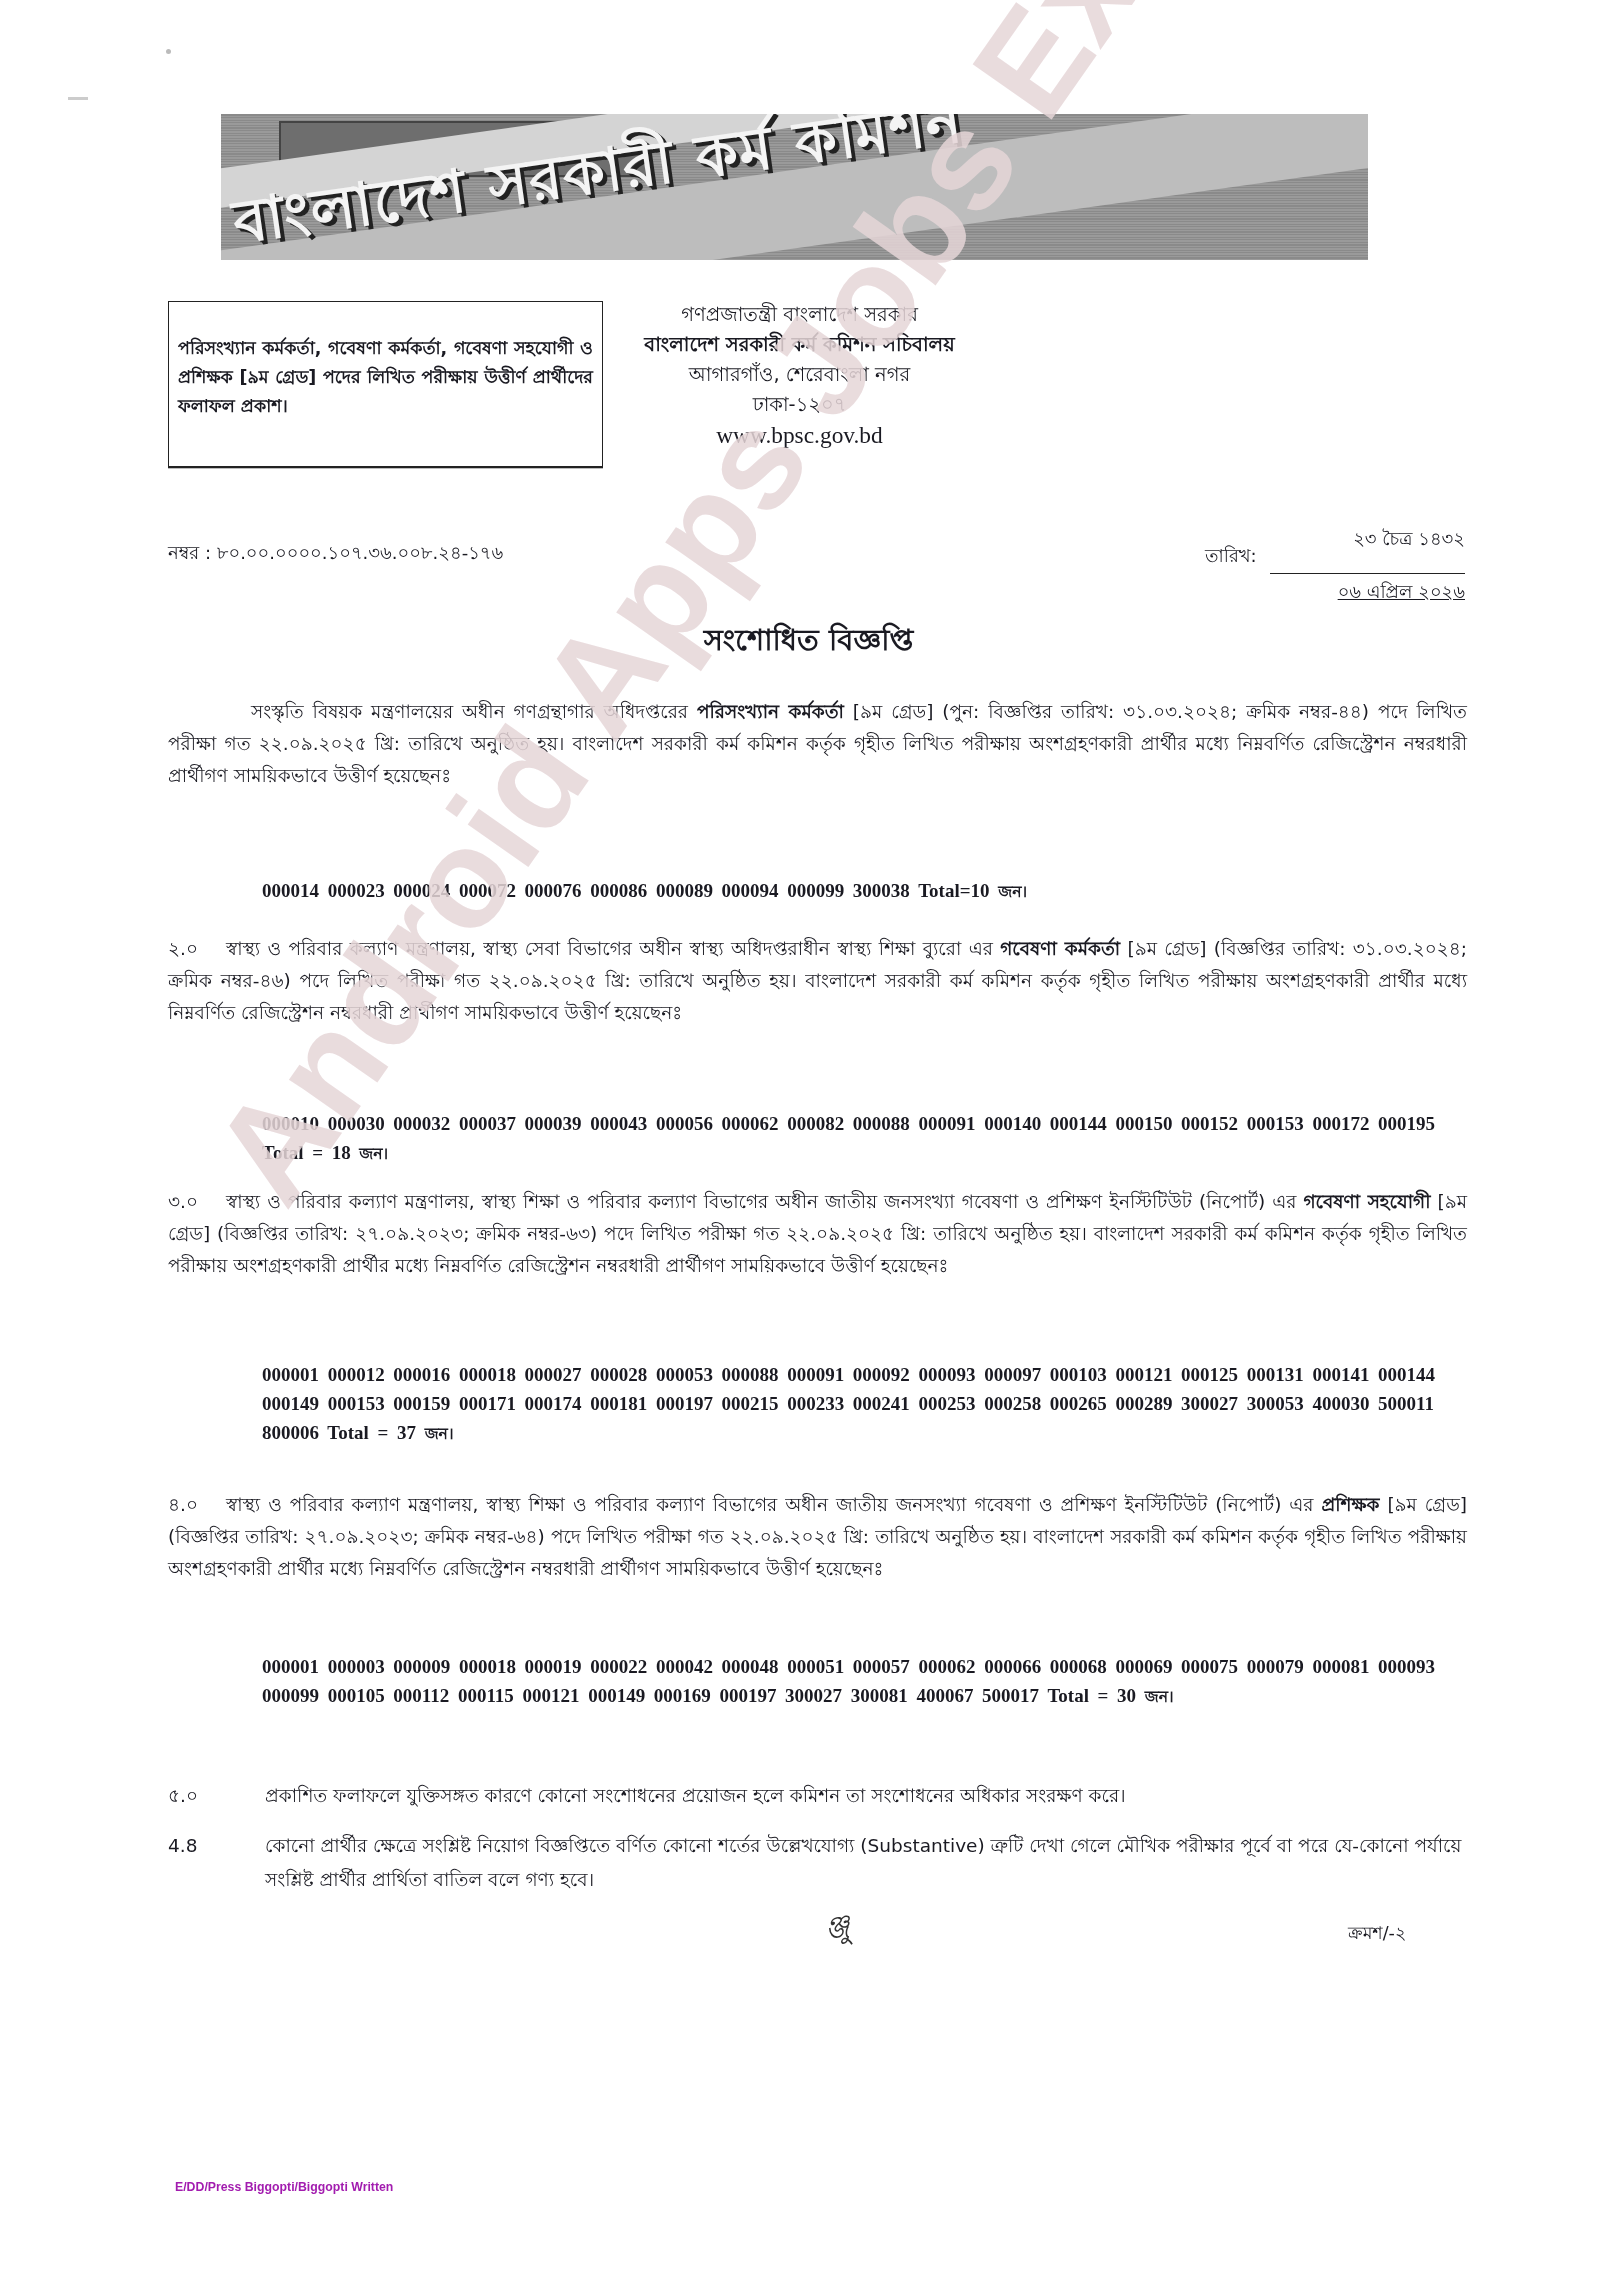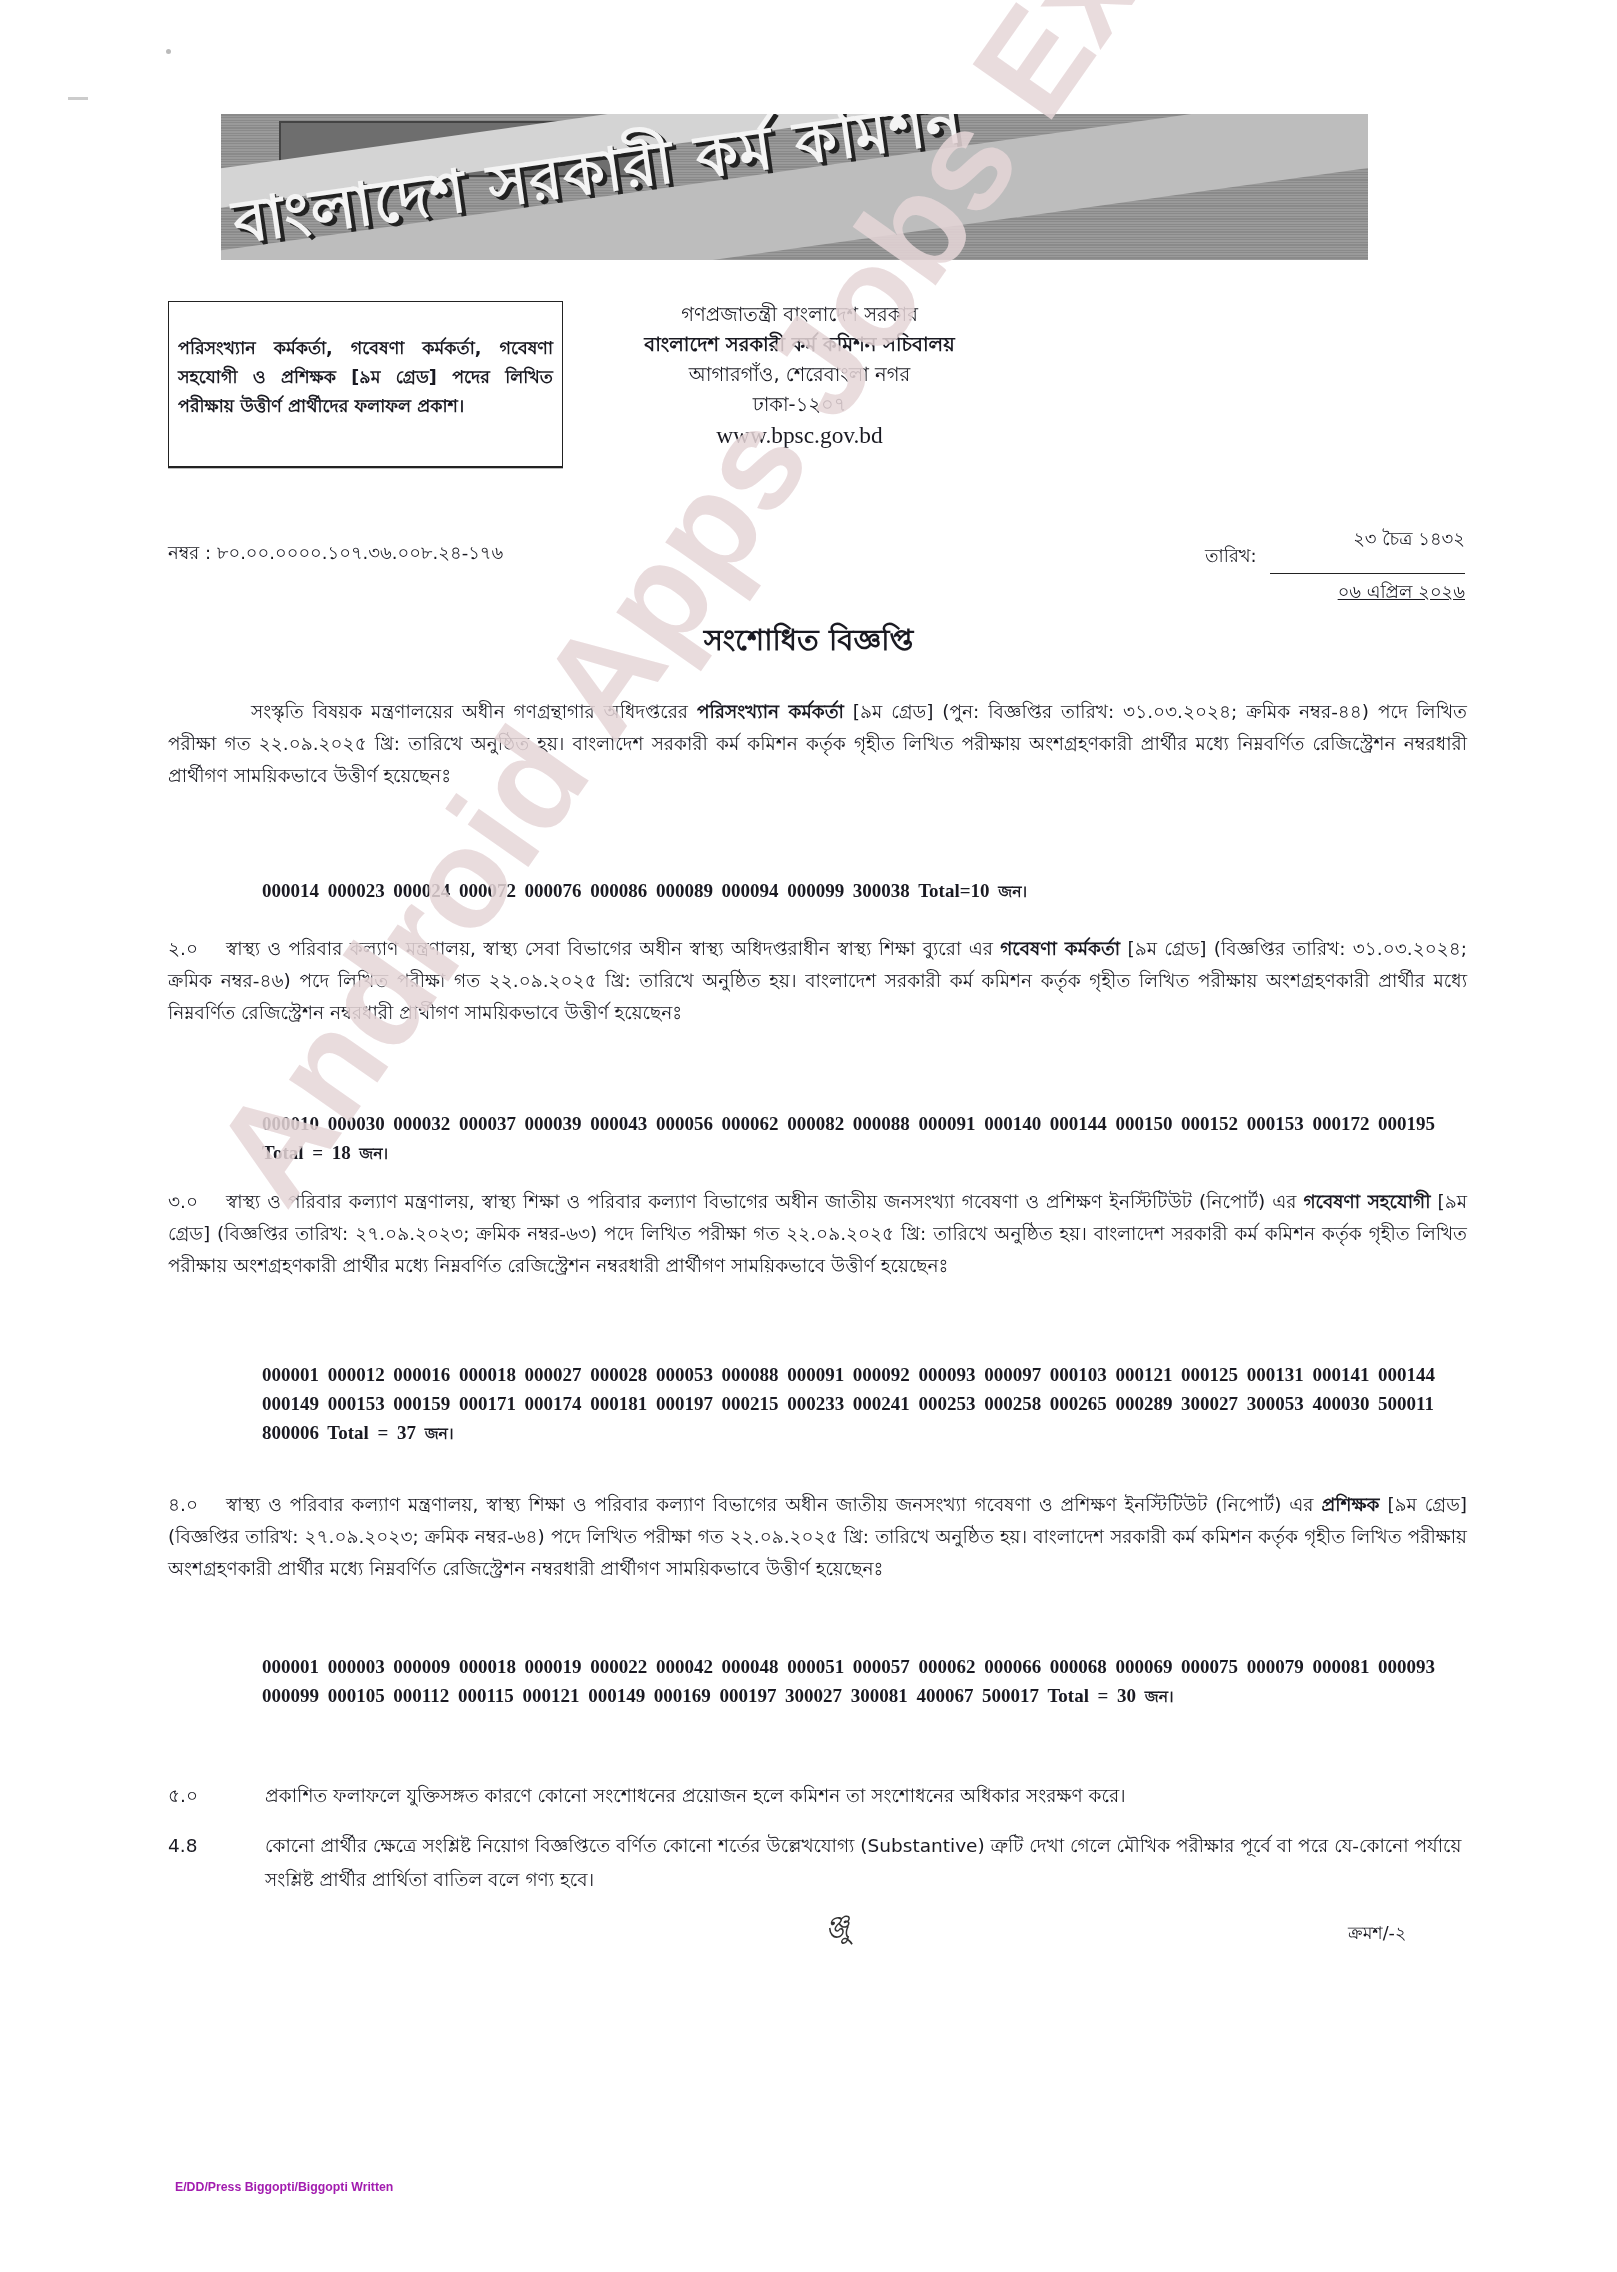--- a/index.html
+++ b/index.html
@@ -31,21 +31,21 @@
     position: absolute; left: 19.5px; top: 62px;
     font-family: "DejaVu Sans", sans-serif; font-weight: bold;
     font-size: 60px; color: #f4f4f4;
     text-shadow: 3.9px 3.9px 0 #222, 1.3px 1.3px 0 #444;
     transform: rotate(-8deg); transform-origin: left bottom; white-space: nowrap;
     letter-spacing: 1.3px;
   }
 
   
   .subject-box {
-    position: absolute; left: 168px; top: 301px; width: 395px; height: 166px;
+    position: absolute; left: 168px; top: 301px; width: 435px; height: 166px;
     border: 1.3px solid #222; box-shadow: 0 1.3px 0 #222;
     padding: 32px 9px 0 9px; box-sizing: border-box;
   }
   .subject-box p {
     margin: 0; font-weight: bold; font-size: 17.5px; line-height: 29px;
     text-align: justify;
   }
 
   
   .letterhead {

